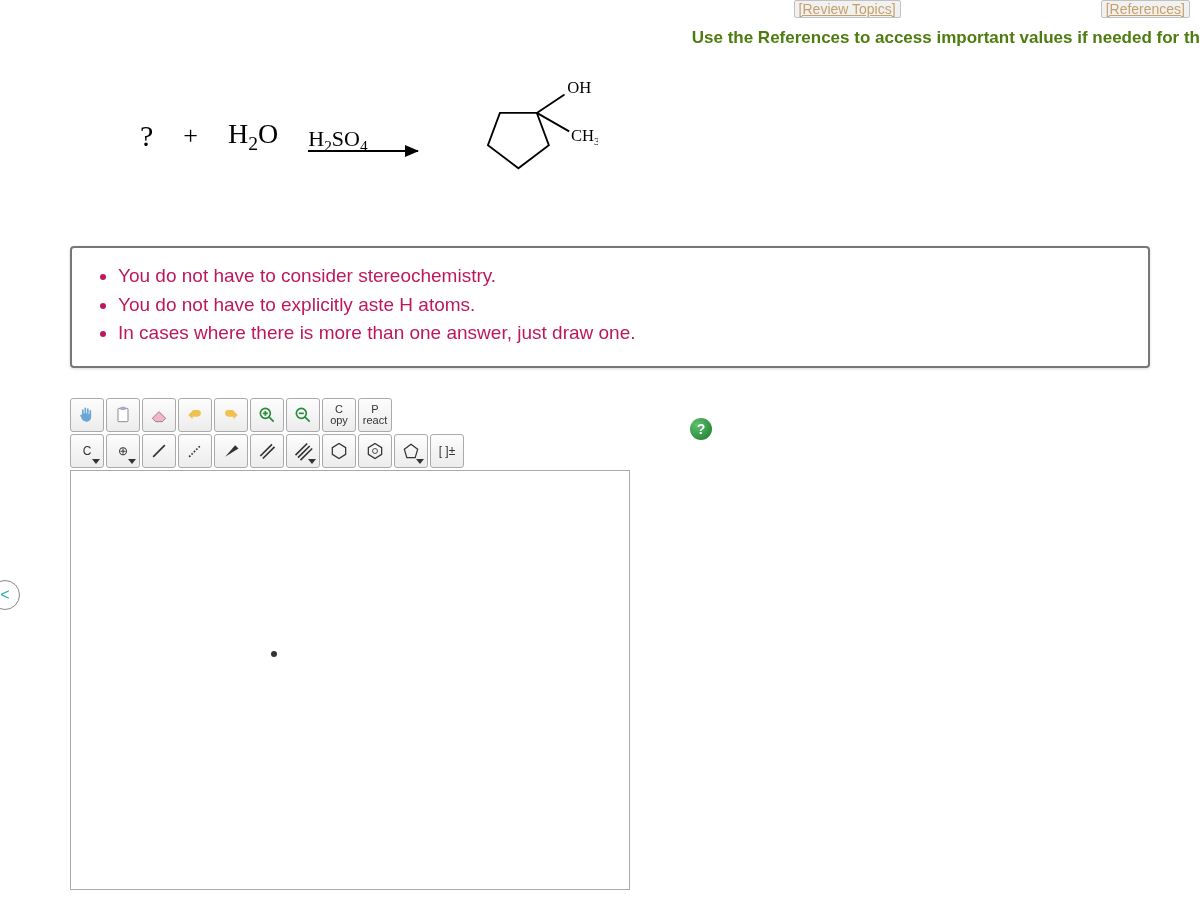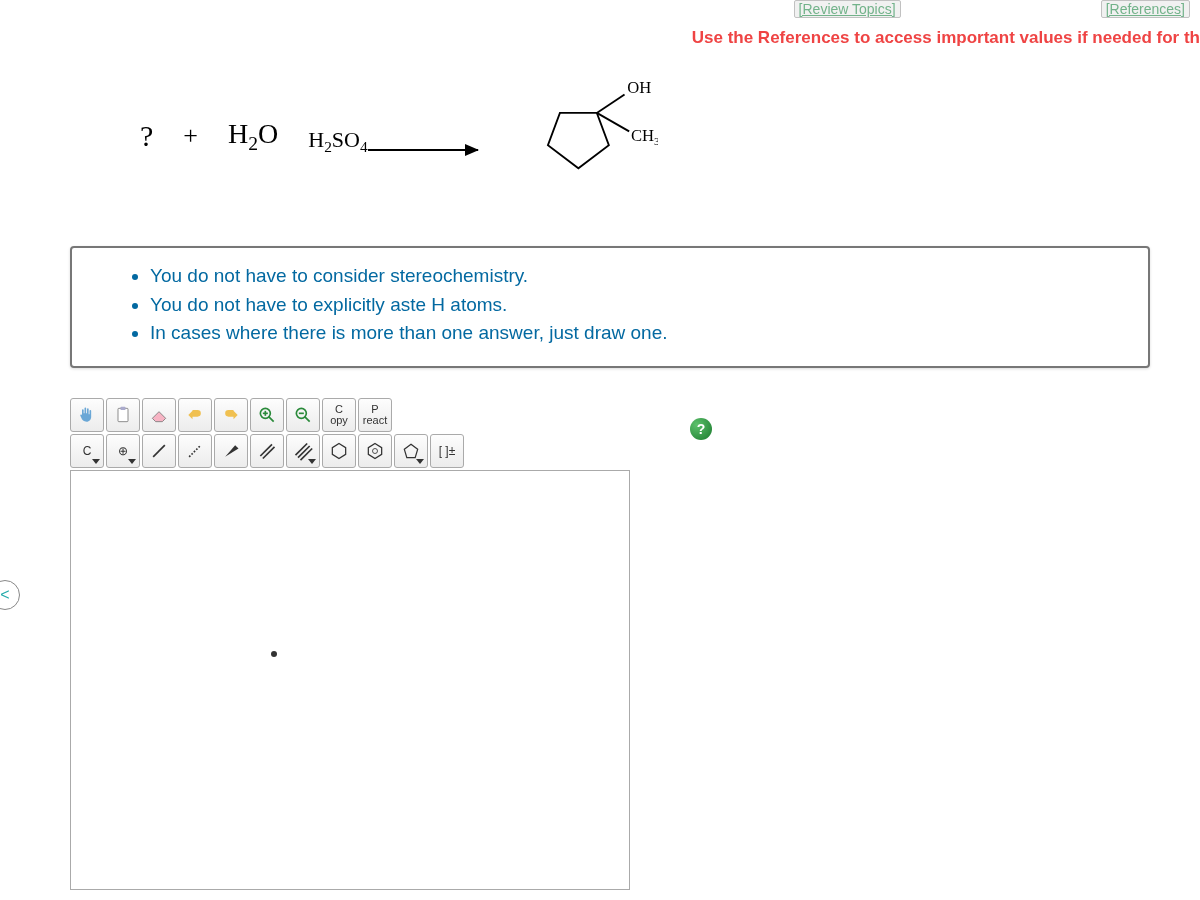--- a/index.html
+++ b/index.html
@@ -18,57 +18,57 @@
     position: relative;
   }
   .top-links {
     display: flex;
     gap: 200px;
     justify-content: flex-end;
     padding: 0 10px 4px 0;
     font-size: 14px;
   }
   .top-link {
-    color: #15803d;
+    color: #a16207;
     text-decoration: underline;
     background: #e8e8e8;
     border: 1px solid #999;
     border-radius: 2px;
     padding: 0 4px;
     cursor: pointer;
     opacity: .6;
   }
   .hint-line {
     text-align: right;
     padding: 6px 0 18px 0;
     font-size: 17px;
     font-weight: bold;
-    color: #ef4444;
+    color: #4d7c0f;
     white-space: nowrap;
   }
   .prompt {
     font-size: 21px;
     color: #1a3a4a;
     padding: 0 12px 30px 12px;
   }
   .reaction-row {
     display: flex;
     align-items: center;
     gap: 30px;
     padding: 10px 0 50px 140px;
     font-family: "Times New Roman", serif;
     font-size: 28px;
     color: #000;
   }
   .reaction-row .q { font-size: 30px; }
   .reaction-row .plus { font-size: 26px; }
   .catalyst-block {
     display: flex;
-    flex-direction: row;
-    align-items: flex-end;
+    flex-direction: column;
+    align-items: flex-start;
     gap: -4px;
   }
   .catalyst-label { font-size: 22px; position: relative; top: 6px; }
   .arrow-line {
     width: 110px; height: 2px; background: #000; position: relative;
   }
   .arrow-line::after {
     content: ""; position: absolute; right: -1px; top: -5px;
     border-left: 14px solid #000;
     border-top: 6px solid transparent;
@@ -84,23 +84,22 @@
     background: #fff;
     padding: 14px 24px 18px 24px;
     box-shadow: 0 1px 3px rgba(0,0,0,.15);
   }
   .instructions-box ul {
     list-style: disc;
     padding-left: 22px;
   }
   .instructions-box li {
     font-size: 19px;
-    color: #0369a1;
+    color: #be185d;
     line-height: 1.5;
-    margin-left: 32px;
   }
 
   .editor-wrap {
     margin-left: 70px;
     width: 600px;
   }
   .toolbar-row1, .toolbar-row2 {
     display: flex;
     gap: 2px;
     align-items: center;

